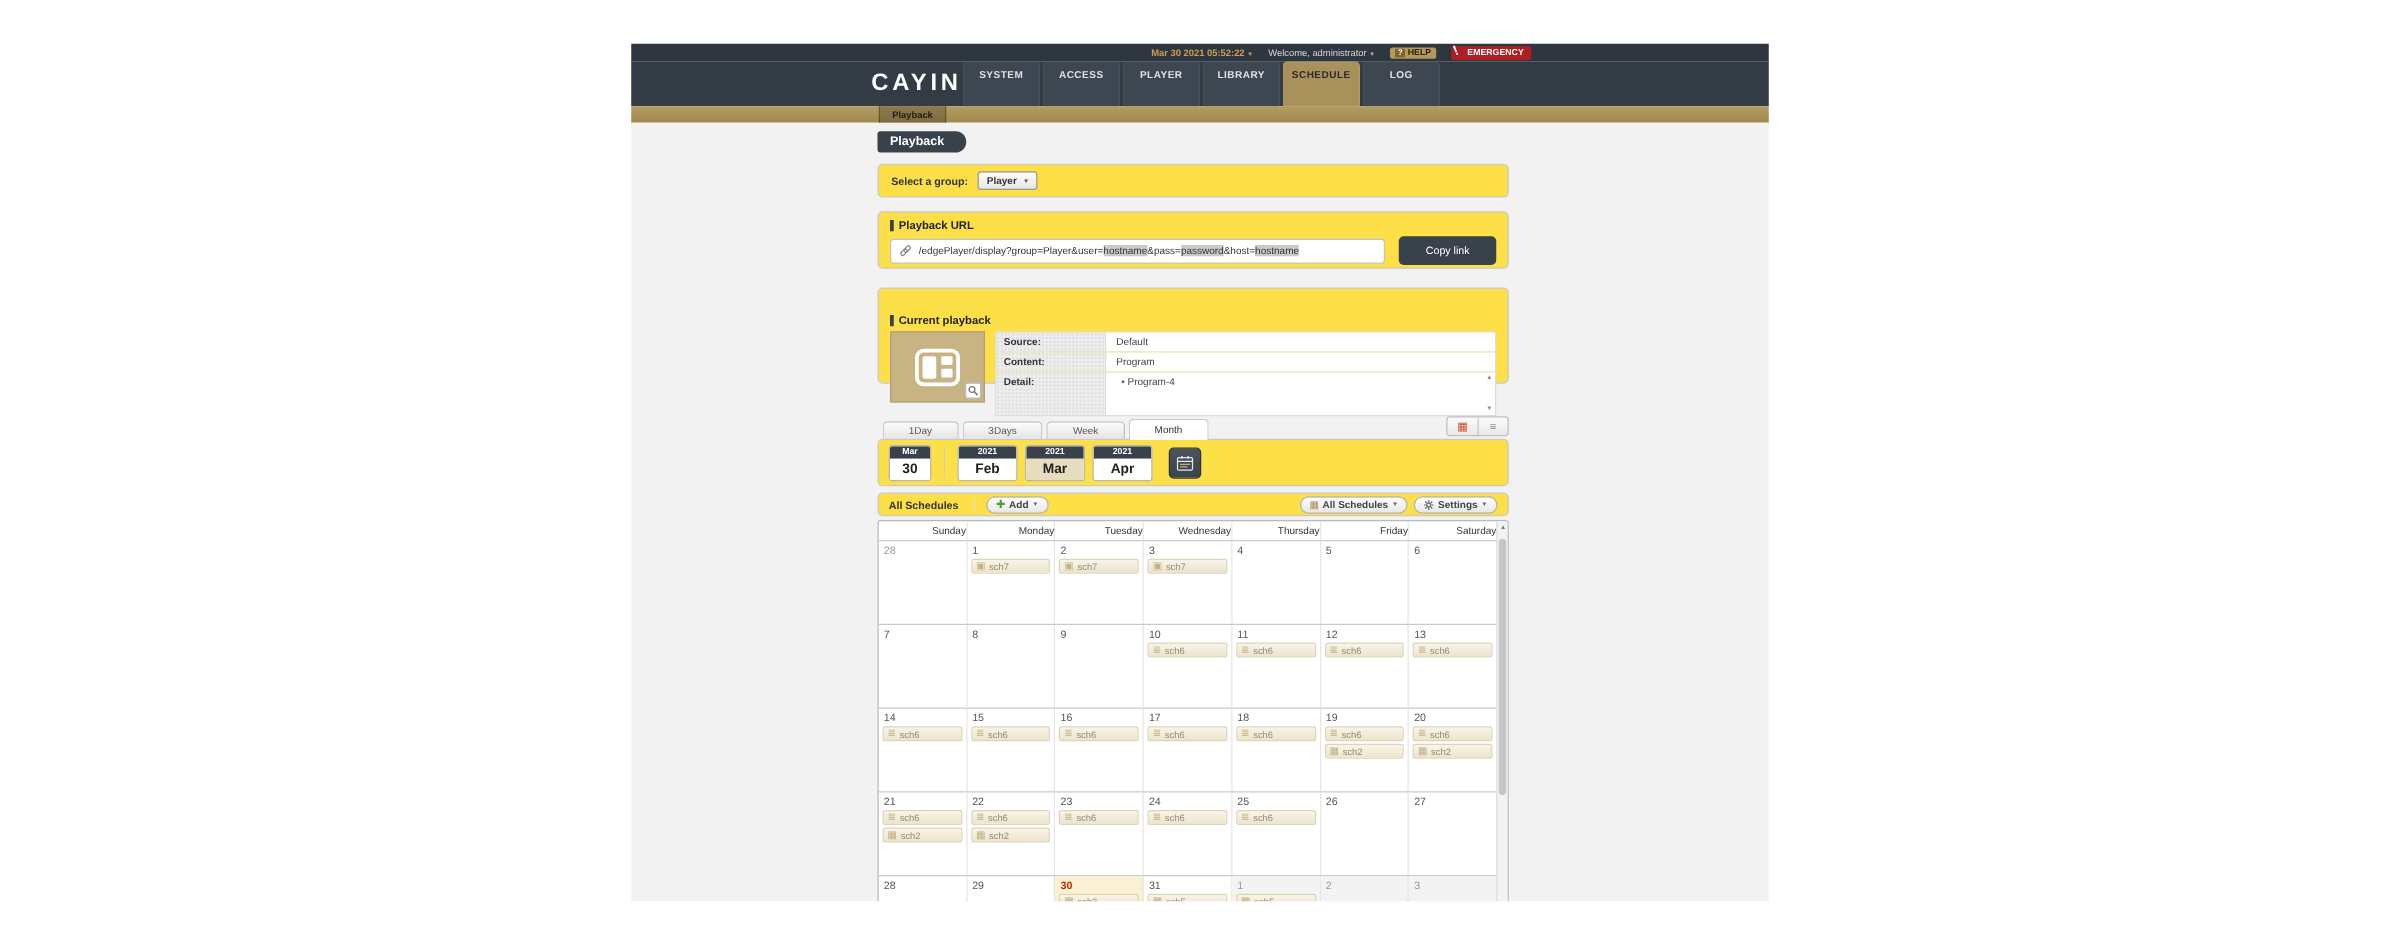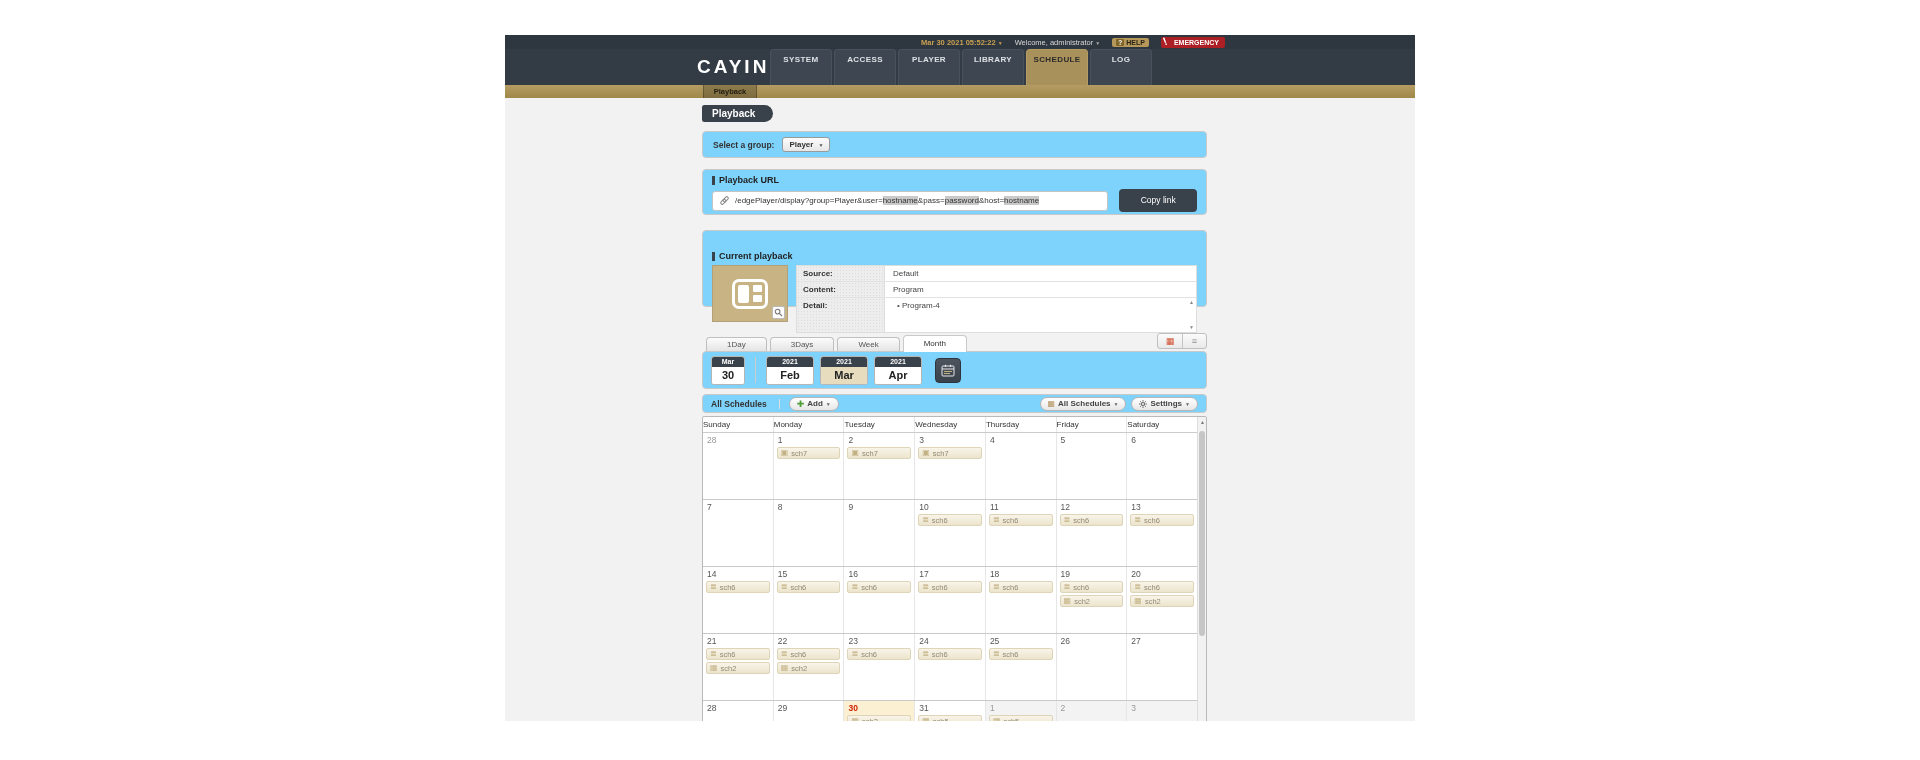--- a/index.html
+++ b/index.html
@@ -25,21 +25,21 @@
   .ntab.active { background:#a8915a; color:#2b2b2b; border-color:#b49c62; }
 
   
   .goldbar { height:13px; background:linear-gradient(#b59c63,#a08849); position:relative; }
   .subtab { position:absolute; left:198px; top:0; height:13px; line-height:13px; width:54px; text-align:center; font-size:7.5px; font-weight:bold; color:#1f1c12; background:linear-gradient(#8f7c4c,#7d6b3f); border-left:1px solid rgba(0,0,0,.25); border-right:1px solid rgba(0,0,0,.25); cursor:pointer; }
 
   
   .content { background:#f2f2f2; height:623px; overflow:hidden; }
   .inner { margin-left:197px; width:505px; }
   .badge { display:inline-block; margin-top:7px; background:#39414b; color:#fff; font-size:10px; font-weight:bold; padding:3px 18px 3px 10px; border-radius:3px 11px 11px 3px; }
-  .box { background:#7dd3fc; border:1px solid #c9c9c9; border-radius:4px; width:505px; }
+  .box { background:#fde047; border:1px solid #c9c9c9; border-radius:4px; width:505px; }
 
   .box-group { margin-top:9px; height:27px; display:flex; align-items:center; padding:0 10px; gap:8px; }
   .lbl-b { font-size:8.5px; font-weight:bold; color:#333; }
   .dd { display:inline-flex; align-items:center; gap:5px; border:1px solid #9a9a9a; border-radius:3px; background:linear-gradient(#fdfdfd,#e6e6e6); font-size:8px; font-weight:bold; color:#333; padding:2px 6px; cursor:pointer; }
   .dd .caret { font-size:5px; color:#555; }
 
   .sec-title { display:flex; align-items:center; gap:4px; font-size:9px; font-weight:bold; color:#222; }
   .sec-bar { width:3px; height:9px; background:#39414b; display:inline-block; }
 
   .box-url { margin-top:11px; height:46px; padding:5px 9px; }
@@ -89,21 +89,21 @@
   .tb-title { font-size:8.5px; font-weight:bold; color:#333; padding-right:12px; border-right:1px solid #ddd; margin-right:9px; }
   .pill { display:inline-flex; align-items:center; gap:3px; height:14px; padding:0 7px; border:1px solid #b5b5b5; border-radius:8px; background:linear-gradient(#ffffff,#e7e7e7); font-size:8px; font-weight:bold; color:#444; cursor:pointer; }
   .pill .caret { font-size:5px; color:#666; }
   .plus { color:#4f9e38; font-weight:bold; font-size:9px; }
   .ic-cal-sm { color:#b08d57; font-size:8px; }
   .tb-spacer { flex:1; }
   .tb-right { display:flex; gap:5px; }
 
   .grid-box { margin-top:3px; border:1px solid #b9b9b9; border-radius:2px; background:#fff; height:319px; overflow:hidden; position:relative; }
   .gheader { display:flex; height:16px; border-bottom:1px solid #ccc; margin-right:9px; }
-  .gh-cell { flex:1; text-align:left; font-size:8px; color:#333; line-height:16px; border-right:1px solid #e6e6e6; }
+  .gh-cell { flex:1; text-align:right; font-size:8px; color:#333; line-height:16px; border-right:1px solid #e6e6e6; }
   .gh-cell:last-child { border-right:none; }
   .gbody { margin-right:9px; }
   .gweek { display:flex; height:67px; border-bottom:1px solid #c9c9c9; }
   .gcell { flex:1; border-right:1px solid #e6e6e6; overflow:hidden; cursor:pointer; }
   .gcell:last-child { border-right:none; }
   .dn { font-size:8.5px; color:#555; padding:2px 0 1px 4px; }
   .gcell.prev .dn, .gcell.next .dn { color:#999; }
   .gcell.next { background:#f3f3f3; }
   .gcell.today { background:#fcf0d2; }
   .gcell.today .dn { color:#cc2200; font-weight:bold; }

